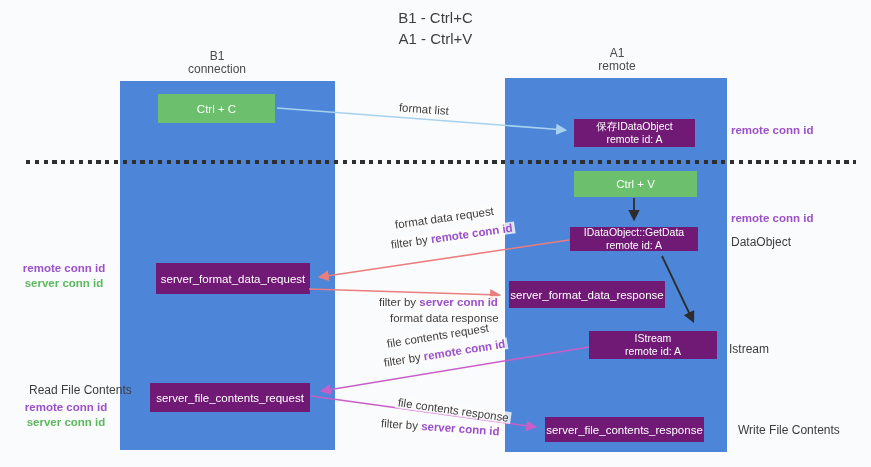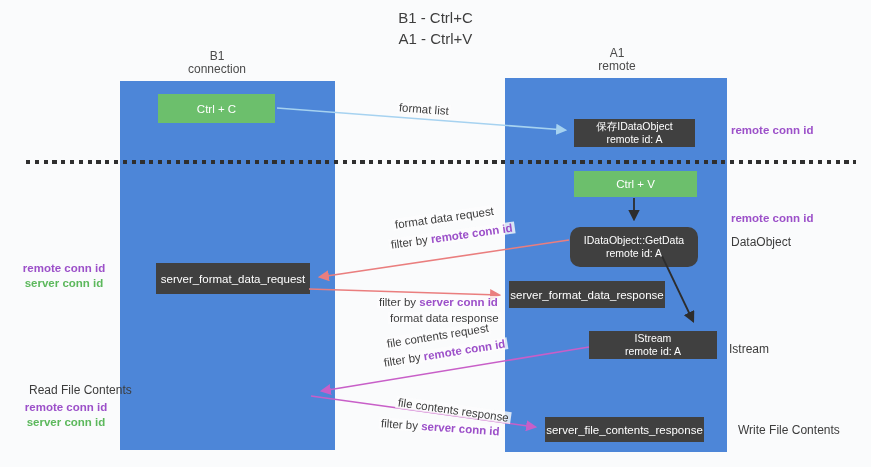--- a/index.html
+++ b/index.html
@@ -5,21 +5,21 @@
   html,body{margin:0;padding:0;background:#fafbfc;font-family:"Liberation Sans",sans-serif;}
   .canvas{position:relative;width:871px;height:467px;overflow:hidden;background:#fafbfc;}
   .abs{position:absolute;}
   .title{left:0;right:0;top:7px;text-align:center;font-size:15px;line-height:21px;color:#3e3e3e;white-space:pre-line;}
   .lifeline-header{width:140px;text-align:center;font-size:12px;line-height:13px;color:#4b4b4b;}
   .column{background:#4d86d8;}
   .divider{height:4px;background:repeating-linear-gradient(90deg,#2f2f2f 0 4.2px,transparent 4.2px 8.8px);}
   .node{display:flex;flex-direction:column;align-items:center;justify-content:center;color:#fff;text-align:center;}
   .node .l1,.node .l2{line-height:13px;font-size:10.5px;}
   .green{background:#6cbf6c;font-size:11.5px;}
-  .orange{background:#404040;font-size:11.5px;}
+  .orange{background:#701a75;font-size:11.5px;}
   .elabel{font-size:11.5px;color:#3e3e3e;white-space:nowrap;background:rgba(252,252,253,0.8);padding:0 2px;transform-origin:left center;}
   .id-purple{color:#9c50c9;font-weight:bold;}
   .id-green{color:#5cb85c;font-weight:bold;}
   .ann{font-size:12px;color:#3c3c3c;white-space:nowrap;}
   .ann-bold{font-size:11.5px;font-weight:bold;white-space:nowrap;line-height:14.5px;text-align:center;}
   svg.arrows{left:0;top:0;pointer-events:none;}
 </style>
 </head>
 <body>
 
@@ -47,38 +47,41 @@
 
   <div class="abs node orange" style="left:574px;top:119px;width:121px;height:28px;">
     <span class="l1">保存IDataObject</span>
     <span class="l2">remote id: A</span>
   </div>
 
   <div class="abs node green" style="left:574px;top:171px;width:123px;height:26px;">
       <span>Ctrl + V</span>
     </div>
 
-  <div class="abs node orange" style="left:570px;top:227px;width:128px;height:40px;border-radius:10px;">
+  <div class="abs node orange" style="left:570px;top:227px;width:128px;height:24px;">
     <span class="l1">IDataObject::GetData</span>
     <span class="l2">remote id: A</span>
   </div>
 
   <div class="abs node orange" style="left:156px;top:263px;width:154px;height:31px;">
       <span>server_format_data_request</span>
     </div>
 
   <div class="abs node orange" style="left:509px;top:281px;width:156px;height:27px;">
       <span>server_format_data_response</span>
     </div>
 
   <div class="abs node orange" style="left:589px;top:331px;width:128px;height:28px;">
     <span class="l1">IStream</span>
     <span class="l2">remote id: A</span>
   </div>
 
+  <div class="abs node orange" style="left:150px;top:383px;width:160px;height:29px;">
+      <span>server_file_contents_request</span>
+    </div>
 
   <div class="abs node orange" style="left:545px;top:417px;width:159px;height:25px;">
       <span>server_file_contents_response</span>
     </div>
 
   <svg class="abs arrows" width="871" height="467" viewBox="0 0 871 467">
     <defs>
       <marker id="head-blue" viewBox="0 0 10 10" refX="8" refY="5" markerWidth="7" markerHeight="7" orient="auto">
           <path d="M0,0 L10,5 L0,10 Z" fill="#a6d2f0"></path>
         </marker>

